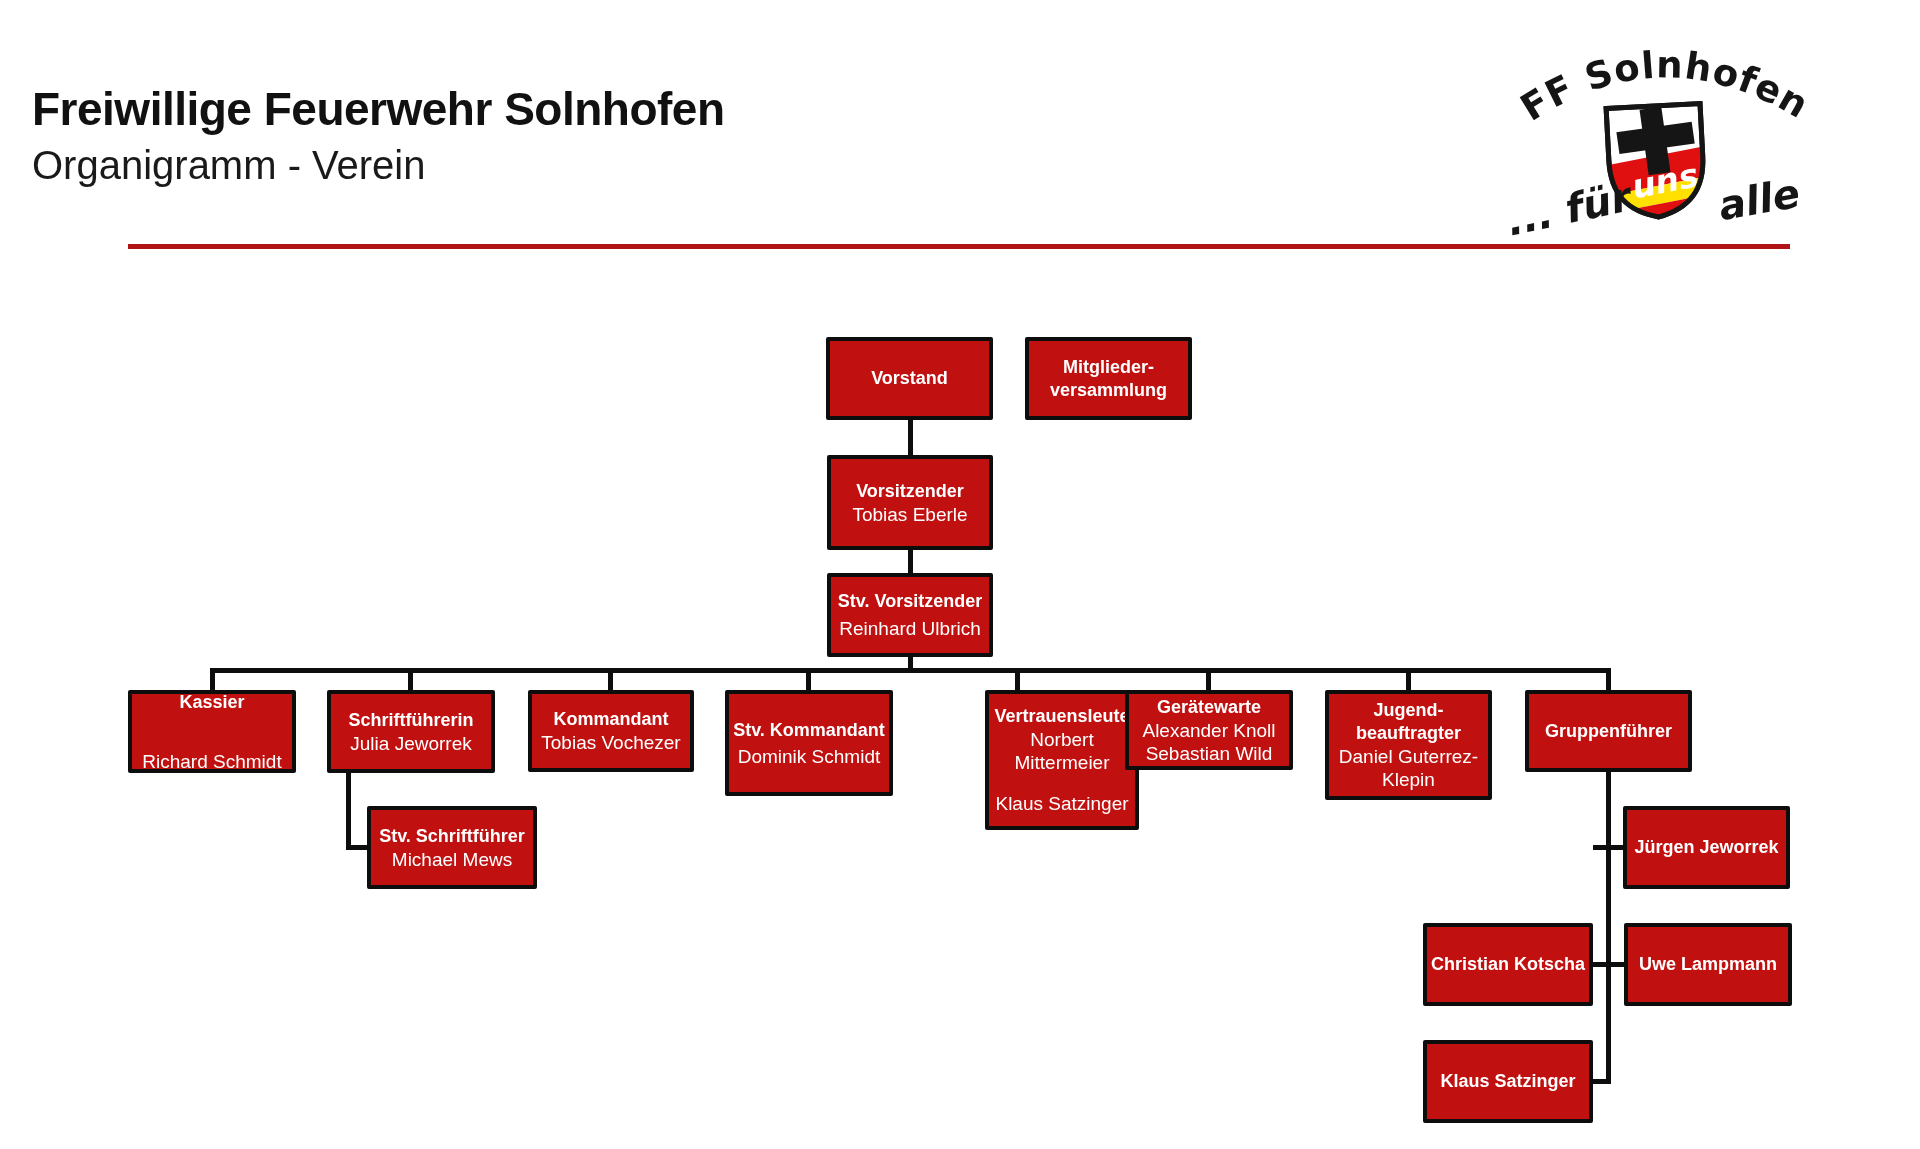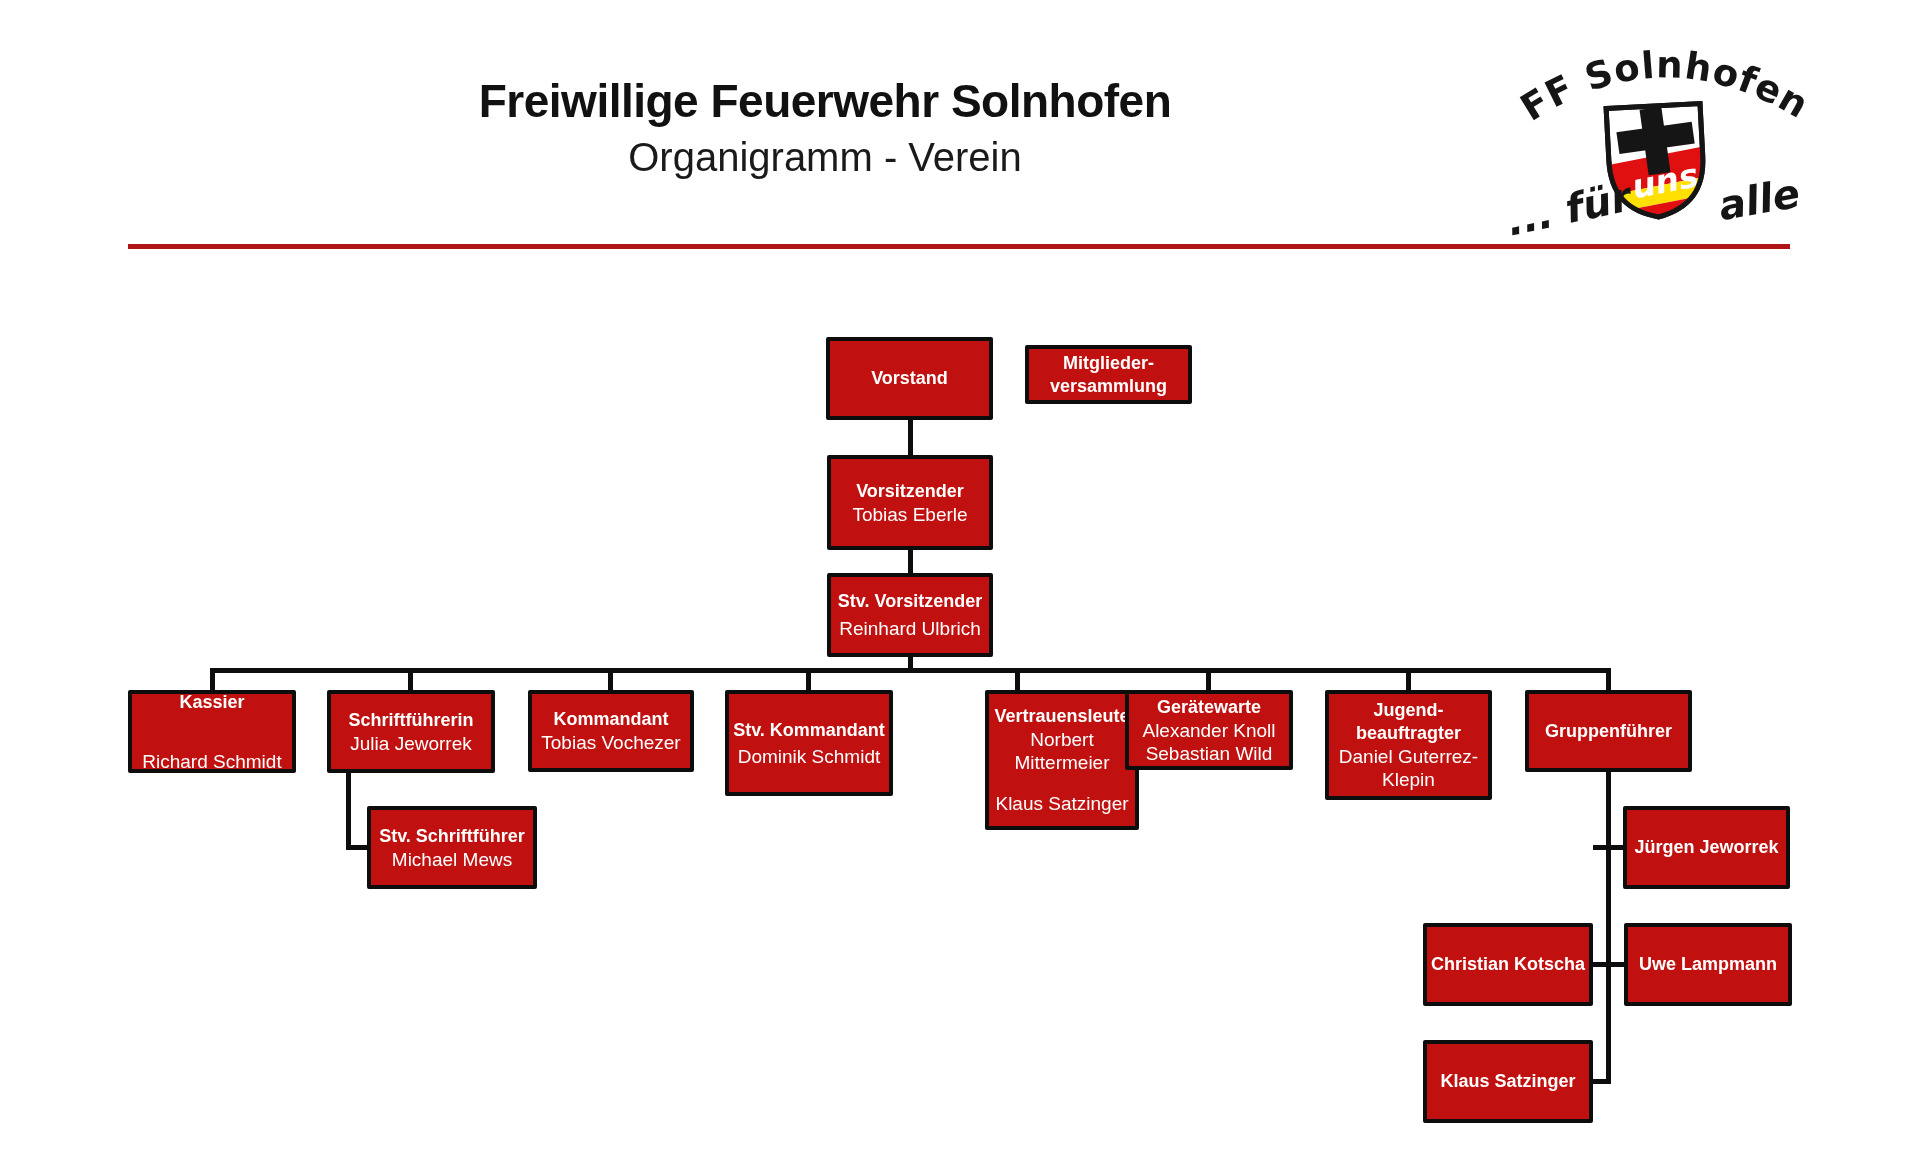--- a/index.html
+++ b/index.html
@@ -1,21 +1,21 @@
 <!DOCTYPE html>
 <html style="--box-fill: #C01010; --line: #0D0D0D; --divider: #B01414;"><head>
 <meta charset="utf-8">
 <style>
   html,body{margin:0;padding:0;background:#ffffff;}
   #stage{
     position:relative;width:1920px;height:1149px;background:#ffffff;overflow:hidden;
     font-family:"Liberation Sans","DejaVu Sans",sans-serif;
   }
   
-  .header{position:absolute;left:0;top:72px;width:1650px;text-align:center;color:#111;}
+  .header{position:absolute;left:0;top:80px;width:1650px;color:#111;padding-left:32px;}
   .title{font-size:46px;line-height:58px;font-weight:bold;letter-spacing:-0.5px;}
   .subtitle{font-size:40px;line-height:54px;font-weight:normal;color:#1a1a1a;}
   .divider{position:absolute;left:128px;top:244px;width:1662px;height:5px;background:var(--divider,#B01414);}
   
   .node{
     position:absolute;box-sizing:border-box;
     background:var(--box-fill,#C01010);
     border:4px solid var(--line,#0d0d0d);
     border-radius:2px;
     color:#fff;display:flex;flex-direction:column;align-items:center;justify-content:center;
@@ -91,21 +91,21 @@
   <div class="conn" style="left:1593px;top:845px;width:15px;height:5px;"></div>
   <div class="conn" style="left:1609px;top:845px;width:16px;height:5px;"></div>
   <div class="conn" style="left:1593px;top:962px;width:15px;height:5px;"></div>
   <div class="conn" style="left:1609px;top:962px;width:16px;height:5px;"></div>
   <div class="conn" style="left:1593px;top:1079px;width:15px;height:5px;"></div>
 
   <div class="node" style="left:826px;top:337px;width:167px;height:83px;">
     <div class="node-title">Vorstand</div>
   </div>
 
-  <div class="node" style="left:1025px;top:337px;width:167px;height:59px;margin-top:8px;">
+  <div class="node" style="left:1025px;top:337px;width:167px;height:83px;">
     <div class="node-title">Mitglieder-
 versammlung</div>
   </div>
 
   <div class="node" style="left:827px;top:455px;width:166px;height:95px;">
     <div class="node-title">Vorsitzender</div>
     <div class="node-name">Tobias Eberle</div>
   </div>
 
   <div class="node" style="left:827px;top:573px;width:166px;height:84px;">

